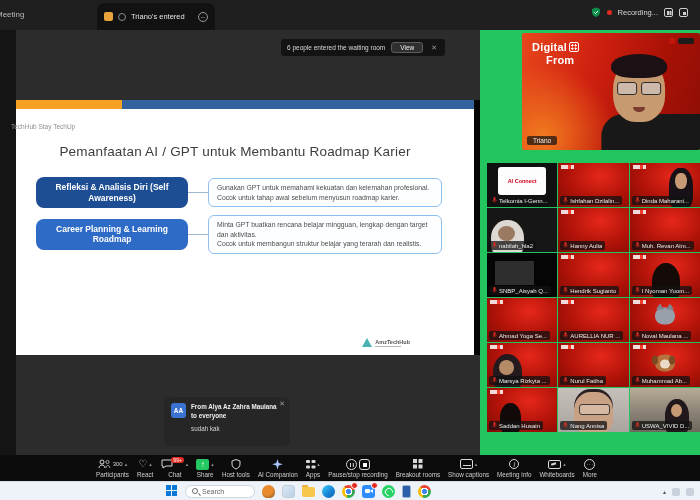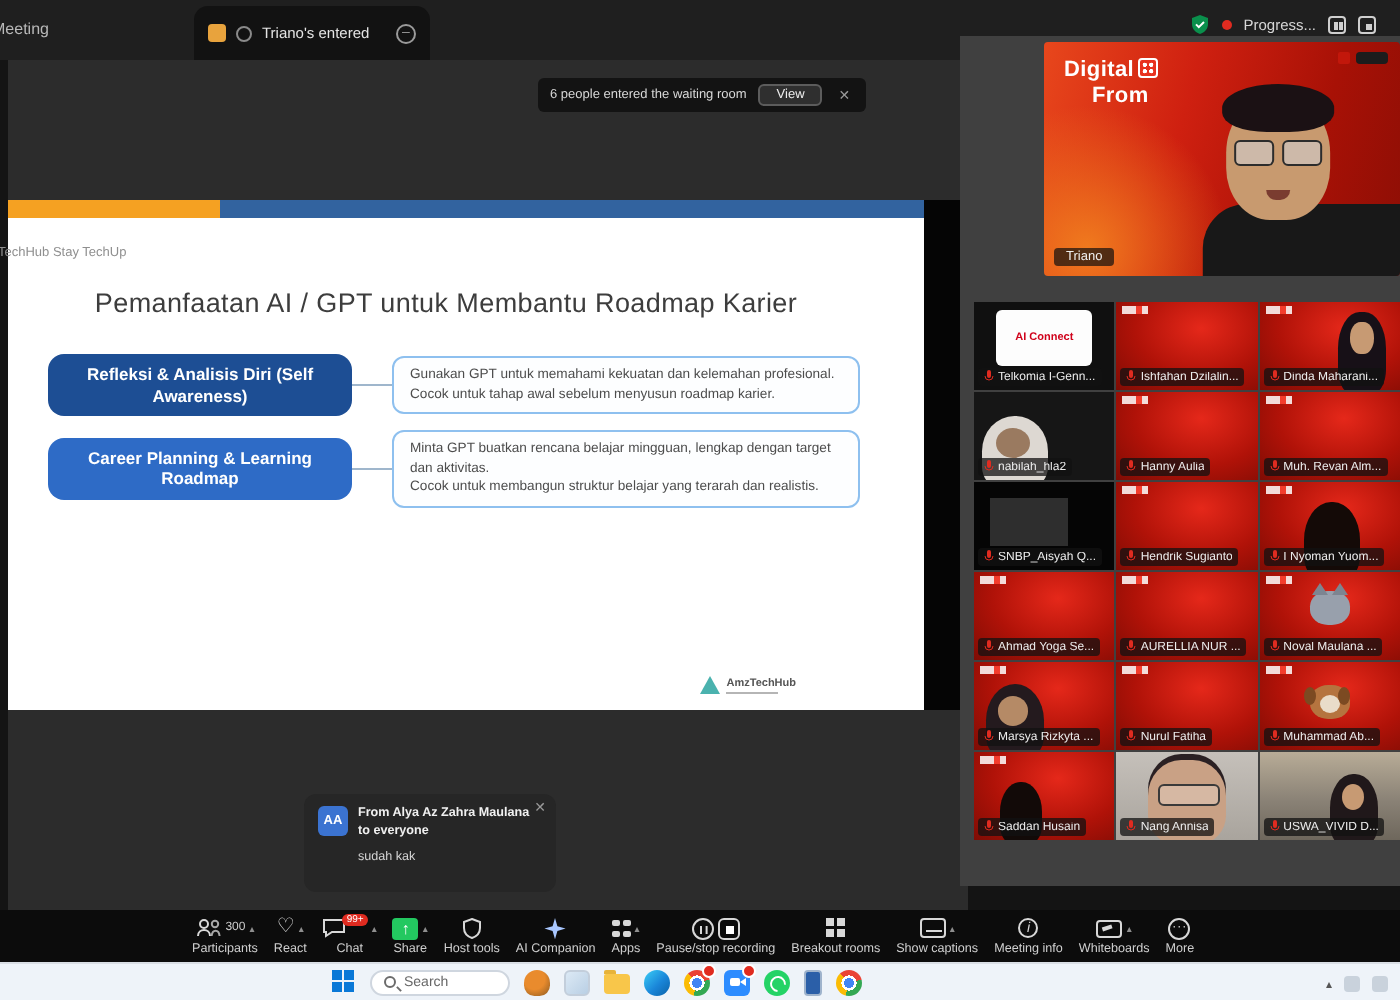--- a/index.html
+++ b/index.html
@@ -16,21 +16,21 @@
   .tab-label { font-size:7.5px; color:#e4e4e4; white-space:nowrap; flex:1; }
   .tab-stop { width:10px; height:10px; border:1px solid #9a9a9a; border-radius:50%; color:#9a9a9a; font-size:7px; line-height:8px; text-align:center; flex:0 0 auto; }
   .topbar-right { position:absolute; right:12px; top:7px; display:flex; align-items:center; gap:6px; }
   .rec-dot { width:5px; height:5px; border-radius:50%; background:#e02b20; }
   .rec-label { font-size:7.5px; color:#d6d6d6; }
   .mini-pause, .mini-stop { width:9px; height:9px; border:1px solid #cfcfcf; border-radius:2px; position:relative; }
   .mini-pause::before { content:""; position:absolute; left:2px; top:2px; width:1.5px; height:4px; background:#cfcfcf; box-shadow:2.5px 0 0 #cfcfcf; }
   .mini-stop::before { content:""; position:absolute; left:2.5px; top:2.5px; width:3px; height:3px; background:#cfcfcf; }
 
   
-  .share-area { position:absolute; left:4px; top:30px; width:480px; height:425px; background:#2c2c2c; }
+  .share-area { position:absolute; left:16px; top:30px; width:480px; height:425px; background:#2c2c2c; }
   .waiting-banner { position:absolute; left:265px; top:9px; height:17px; background:#131313; border-radius:3px; display:flex; align-items:center; gap:6px; padding:0 6px; }
   .wb-text { font-size:6.5px; color:#d8d8d8; white-space:nowrap; }
   .wb-view { font-size:6.5px; color:#eee; background:#2f2f2f; border:1px solid #5c5c5c; border-radius:3px; padding:1px 8px; cursor:pointer; }
   .wb-close { font-size:7px; color:#999; padding:0 2px; cursor:pointer; }
 
   
   .slide { position:absolute; left:0; top:70px; width:458px; height:255px; background:#ffffff; }
   .slide-right-gap { position:absolute; left:458px; top:70px; width:22px; height:255px; background:#050505; }
   .bar-orange { position:absolute; left:0; top:0; width:106px; height:9px; background:#f5a122; }
   .bar-blue { position:absolute; left:106px; top:0; right:0; height:9px; background:#32639f; }
@@ -52,21 +52,21 @@
 
   
   .chat-toast { position:absolute; left:148px; top:367px; width:126px; height:49px; background:#262626; border-radius:6px; padding:6px 7px; }
   .ct-close { position:absolute; right:5px; top:3px; color:#9a9a9a; font-size:7px; cursor:pointer; }
   .ct-row { display:flex; gap:5px; }
   .ct-avatar { width:15px; height:15px; border-radius:3px; background:#3b73d1; color:#fff; font-size:6.5px; font-weight:bold; display:flex; align-items:center; justify-content:center; flex:0 0 auto; }
   .ct-from { font-size:6.3px; font-weight:bold; color:#f0f0f0; line-height:1.35; width:92px; }
   .ct-msg { font-size:6.3px; color:#d4d4d4; margin:5px 0 0 20px; }
 
   
-  .right-panel { position:absolute; left:480px; top:18px; width:220px; height:425px; background:#404040; }
+  .right-panel { position:absolute; left:480px; top:30px; width:220px; height:425px; background:#22c55e; }
 
   .speaker { position:absolute; left:42px; top:3px; width:178px; height:117px; overflow:hidden; border-radius:2px;
     background: radial-gradient(circle at 12% 88%, #f07a1e 0%, rgba(240,122,30,0) 38%), linear-gradient(105deg,#e8471c 0%, #cf2010 38%, #a81106 72%, #8c0e05 100%); }
   .dt-logo { position:absolute; left:10px; top:8px; color:#fff; font-weight:bold; font-size:11px; line-height:1.15; letter-spacing:.2px; }
   .dt-grid { display:inline-block; width:10px; height:10px; background:#e8321e; border:1px solid #fff; border-radius:2px; vertical-align:-1px; margin-left:2px;
     background-image: radial-gradient(circle at 30% 30%, #fff 1px, transparent 1.2px), radial-gradient(circle at 70% 30%, #fff 1px, transparent 1.2px), radial-gradient(circle at 30% 70%, #fff 1px, transparent 1.2px), radial-gradient(circle at 70% 70%, #fff 1px, transparent 1.2px); }
   .dt-line2 { margin-left:14px; }
   .sp-badges { position:absolute; right:6px; top:5px; display:flex; gap:3px; }
   .sp-badge-a { width:16px; height:6px; background:#1c1c1c; border-radius:2px; }
   .sp-badge-b { width:6px; height:6px; background:#c2170b; border-radius:1px; }
@@ -183,21 +183,21 @@
       <span class="tab-cam"></span>
       <span class="tab-label">Triano's entered</span>
       <span class="tab-stop">–</span>
     </div>
     <div class="topbar-right">
       <svg class="shield" viewBox="0 0 10 11">
           <path d="M5 0.5l4 1.5v3c0 2.6-1.7 4.2-4 5-2.3-.8-4-2.4-4-5v-3z" fill="#0a8f4c"></path>
           <path d="M3 5.2l1.4 1.4 2.6-2.6" stroke="#fff" stroke-width="1" fill="none"></path>
         </svg>
       <span class="rec-dot"></span>
-      <span class="rec-label">Progress...</span>
+      <span class="rec-label">Recording...</span>
       <span class="mini-pause"></span>
       <span class="mini-stop"></span>
     </div>
   </div>
 
   <div class="share-area">
     <div class="waiting-banner">
       <span class="wb-text">6 people entered the waiting room</span>
       <span class="wb-view">View</span>
       <span class="wb-close">✕</span>

